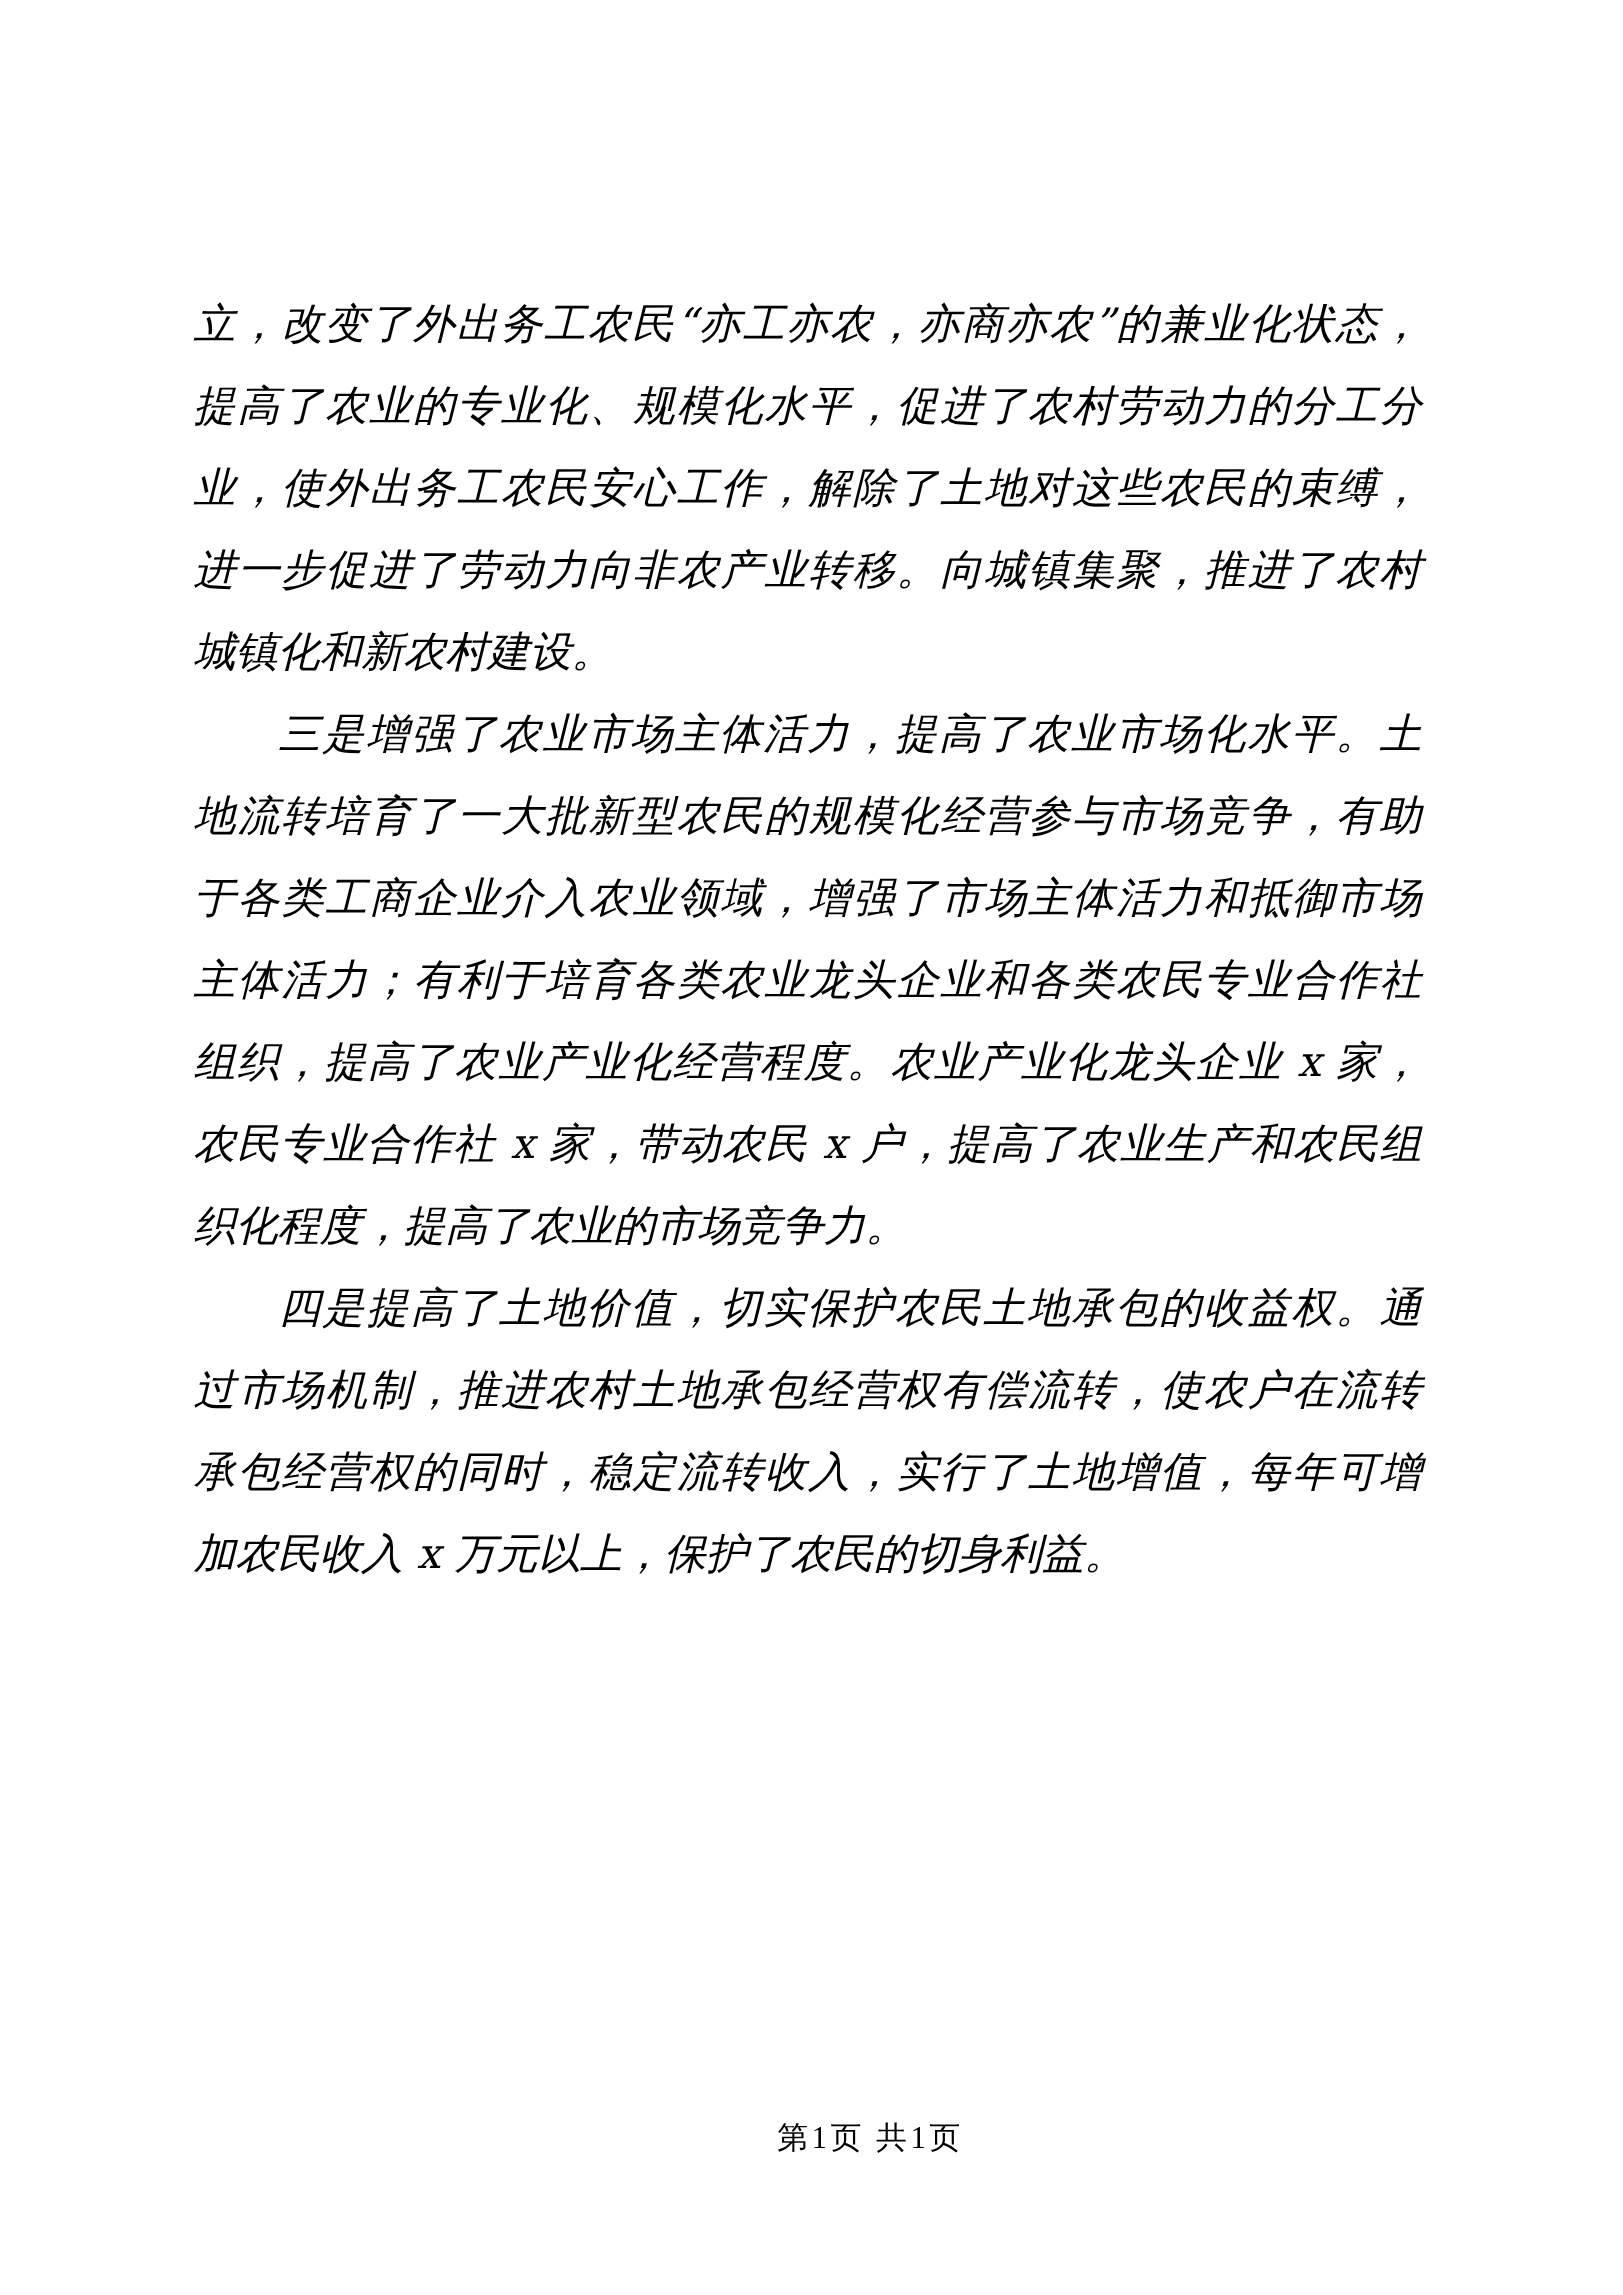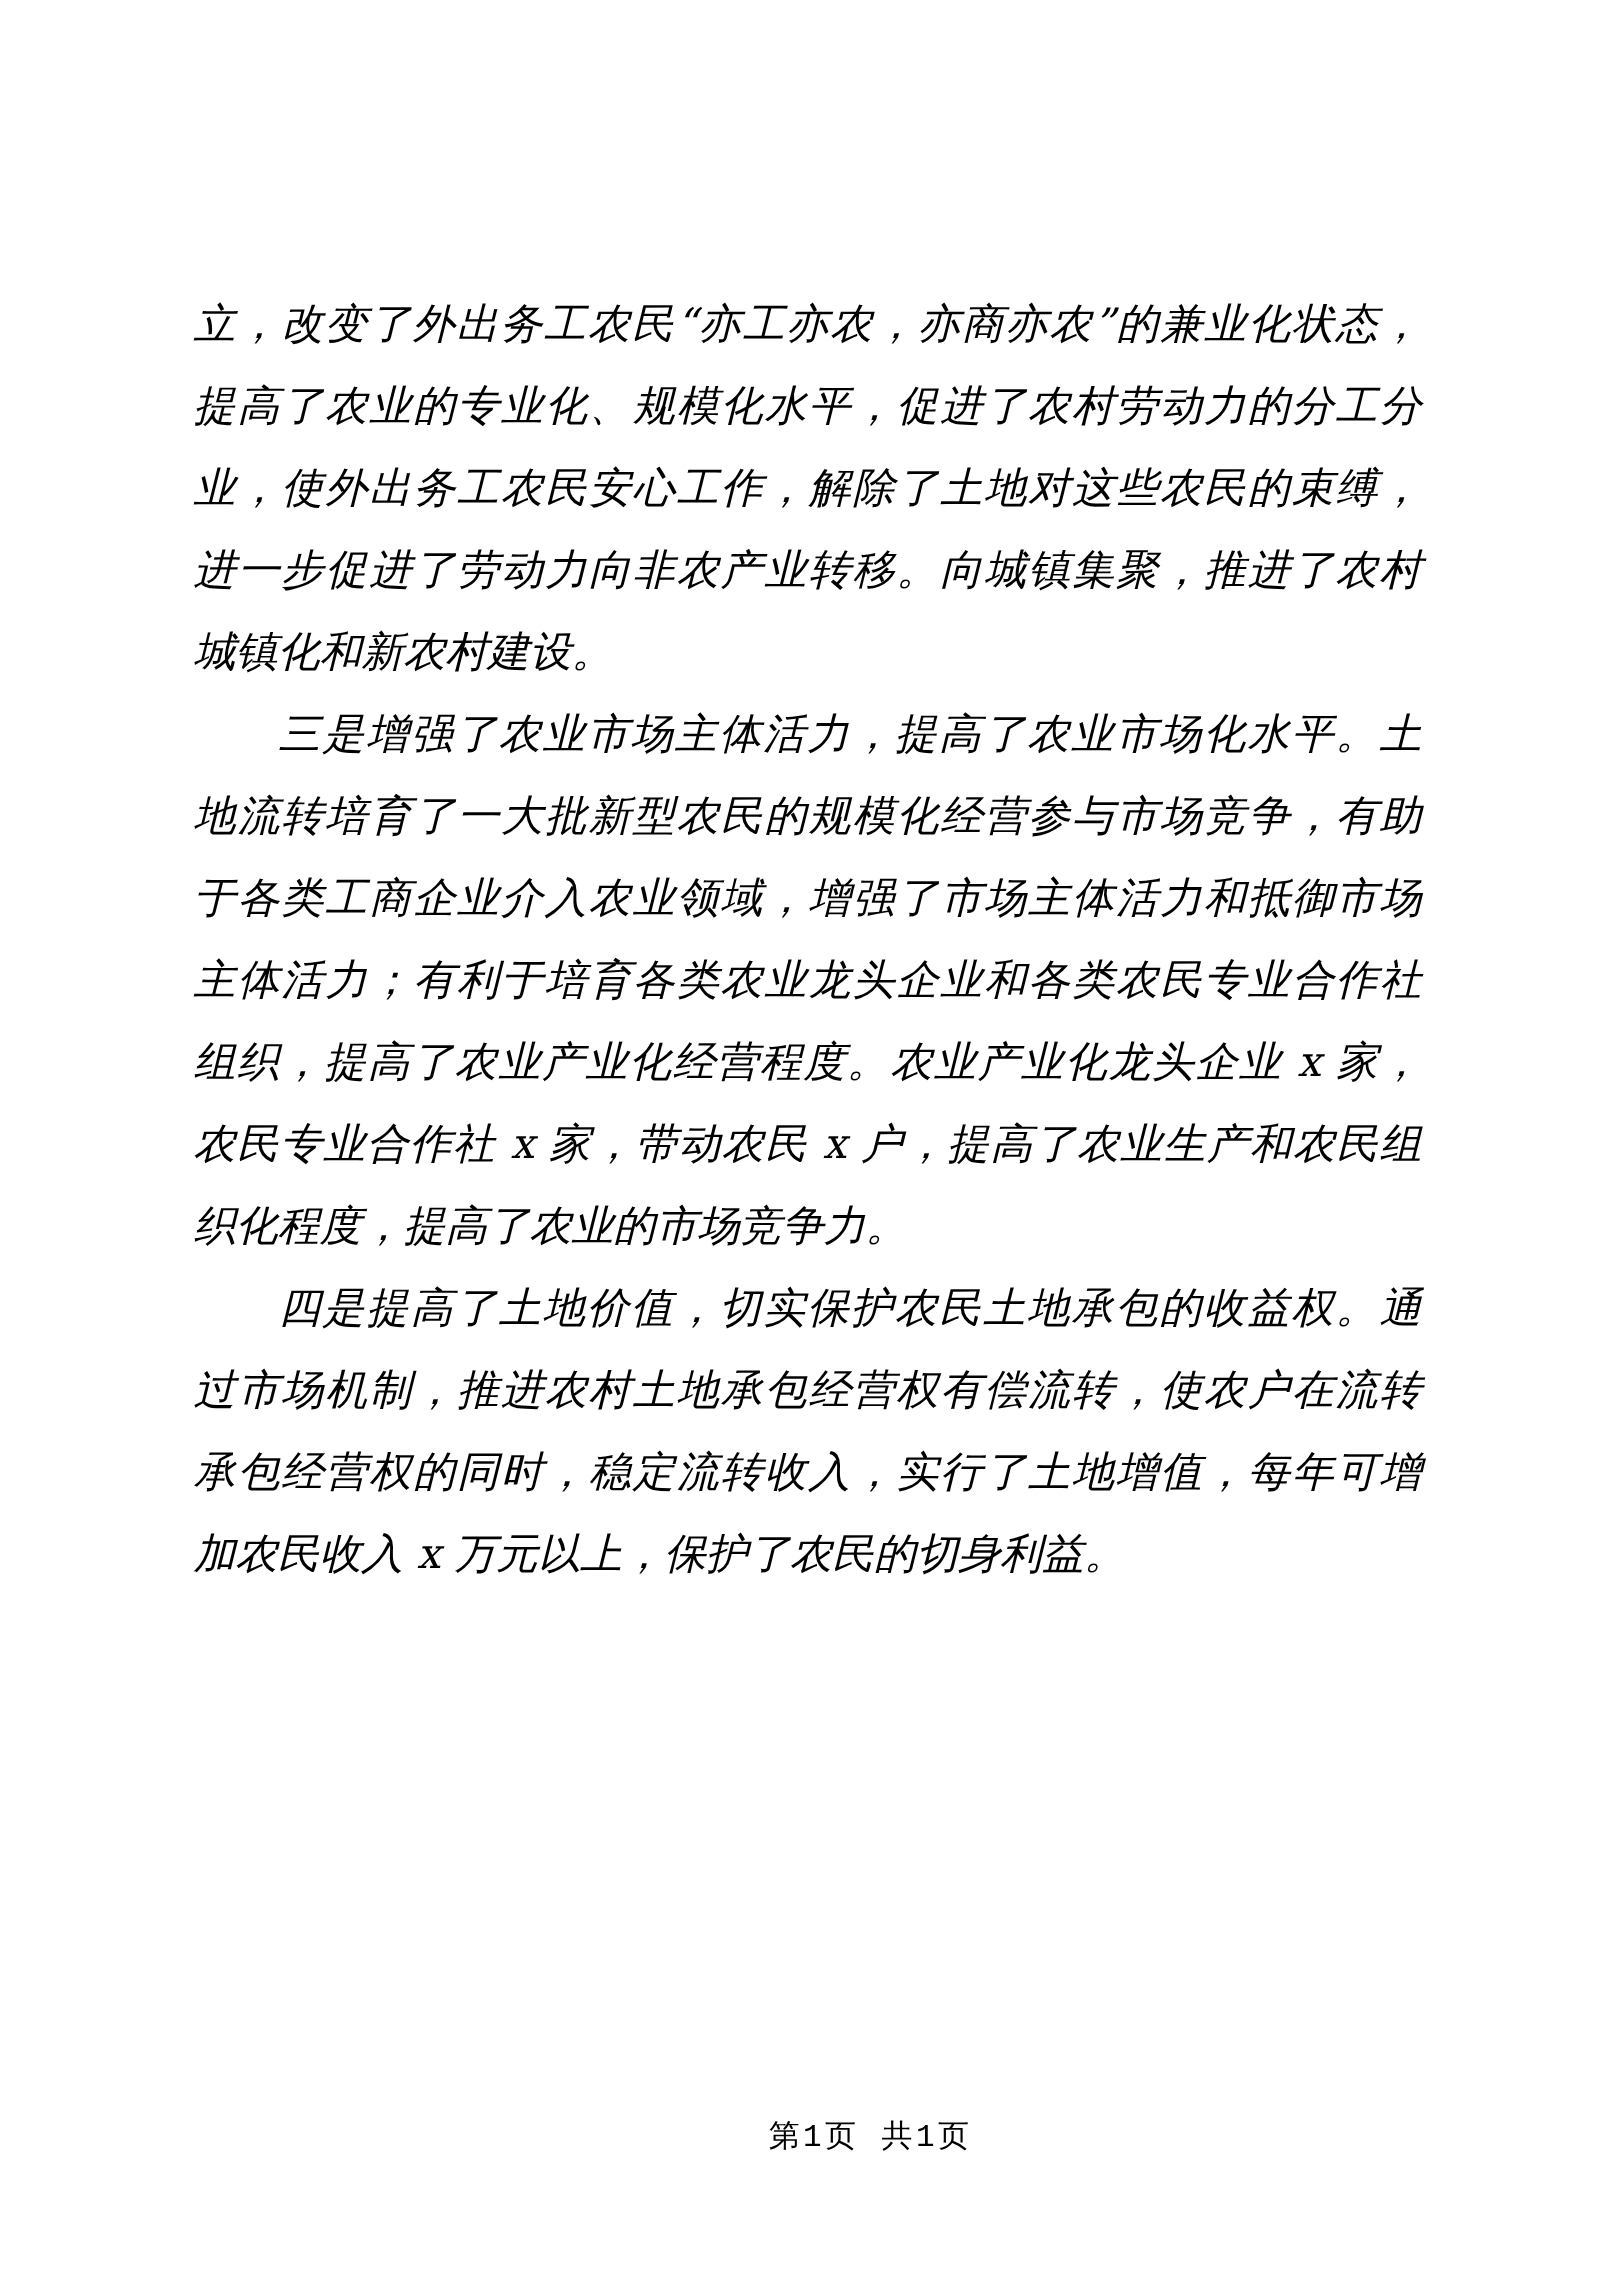--- a/index.html
+++ b/index.html
@@ -48,21 +48,21 @@
     height: 35px;
     line-height: 35px;
     text-align: center;
   }
   .footer span {
     display: inline-block;
     transform: translateX(39px); 
     font-size: 31px;
     letter-spacing: 3.4px;
     color: #000000;
-    font-family: Liberation Mono, monospace;
+    font-family: Liberation Serif, serif;
     margin-left: 40px;
   }
 </style>
 </head>
 <body>
 
 <div class="page">
   <div class="textblock" id="textblock">
       <div>
         <div class="line">立，改变了外出务工农民“亦工亦农，亦商亦农”的兼业化状态，</div>

